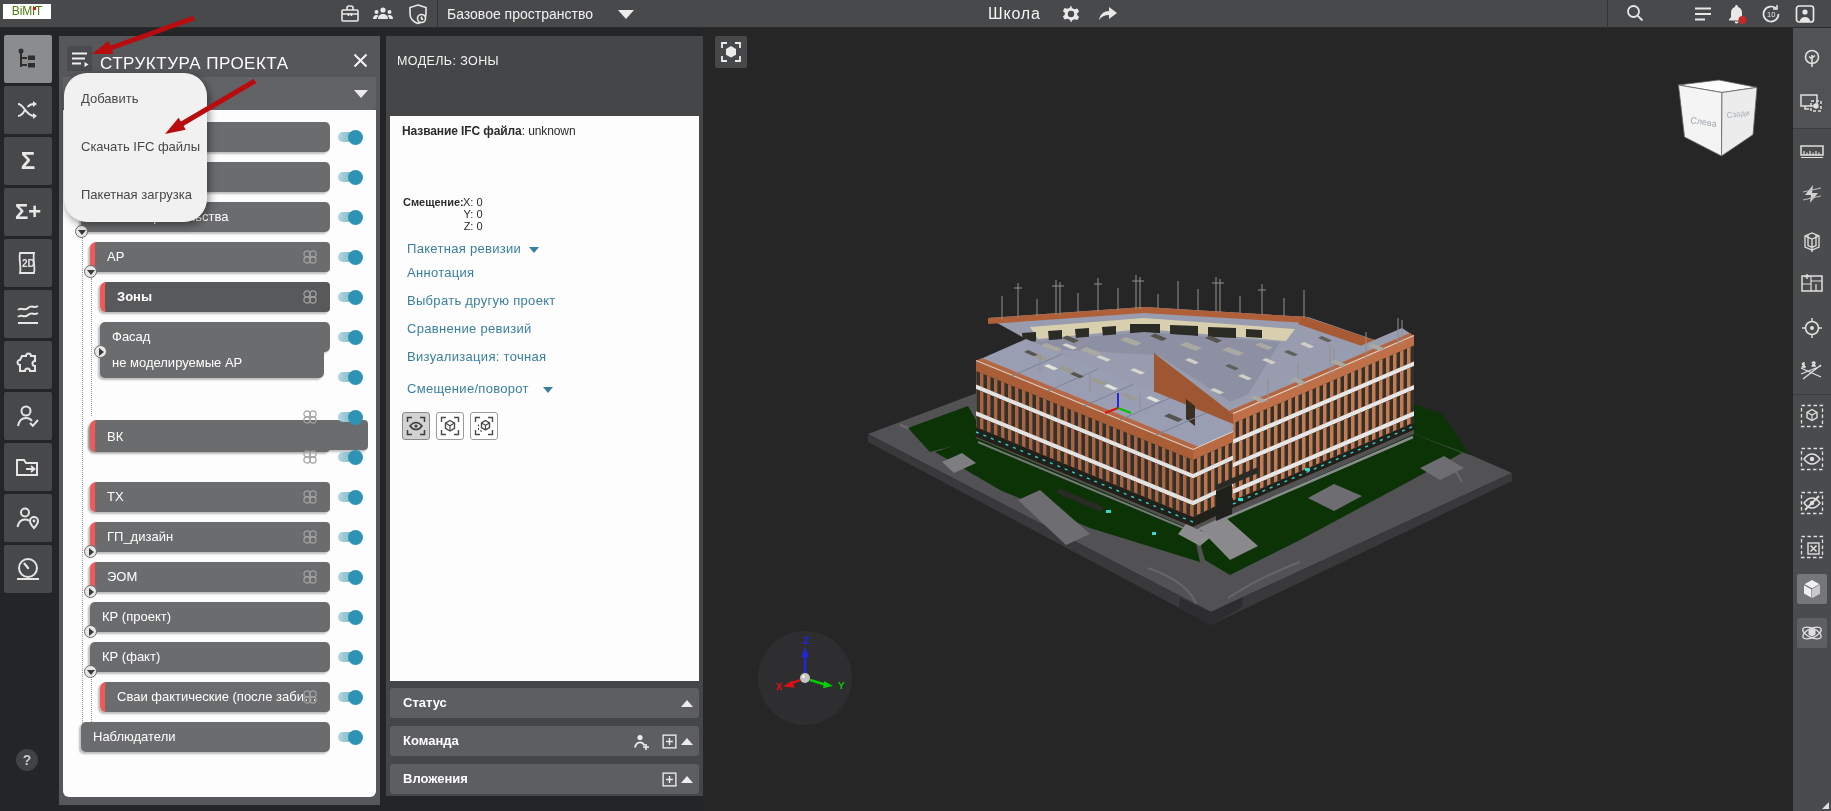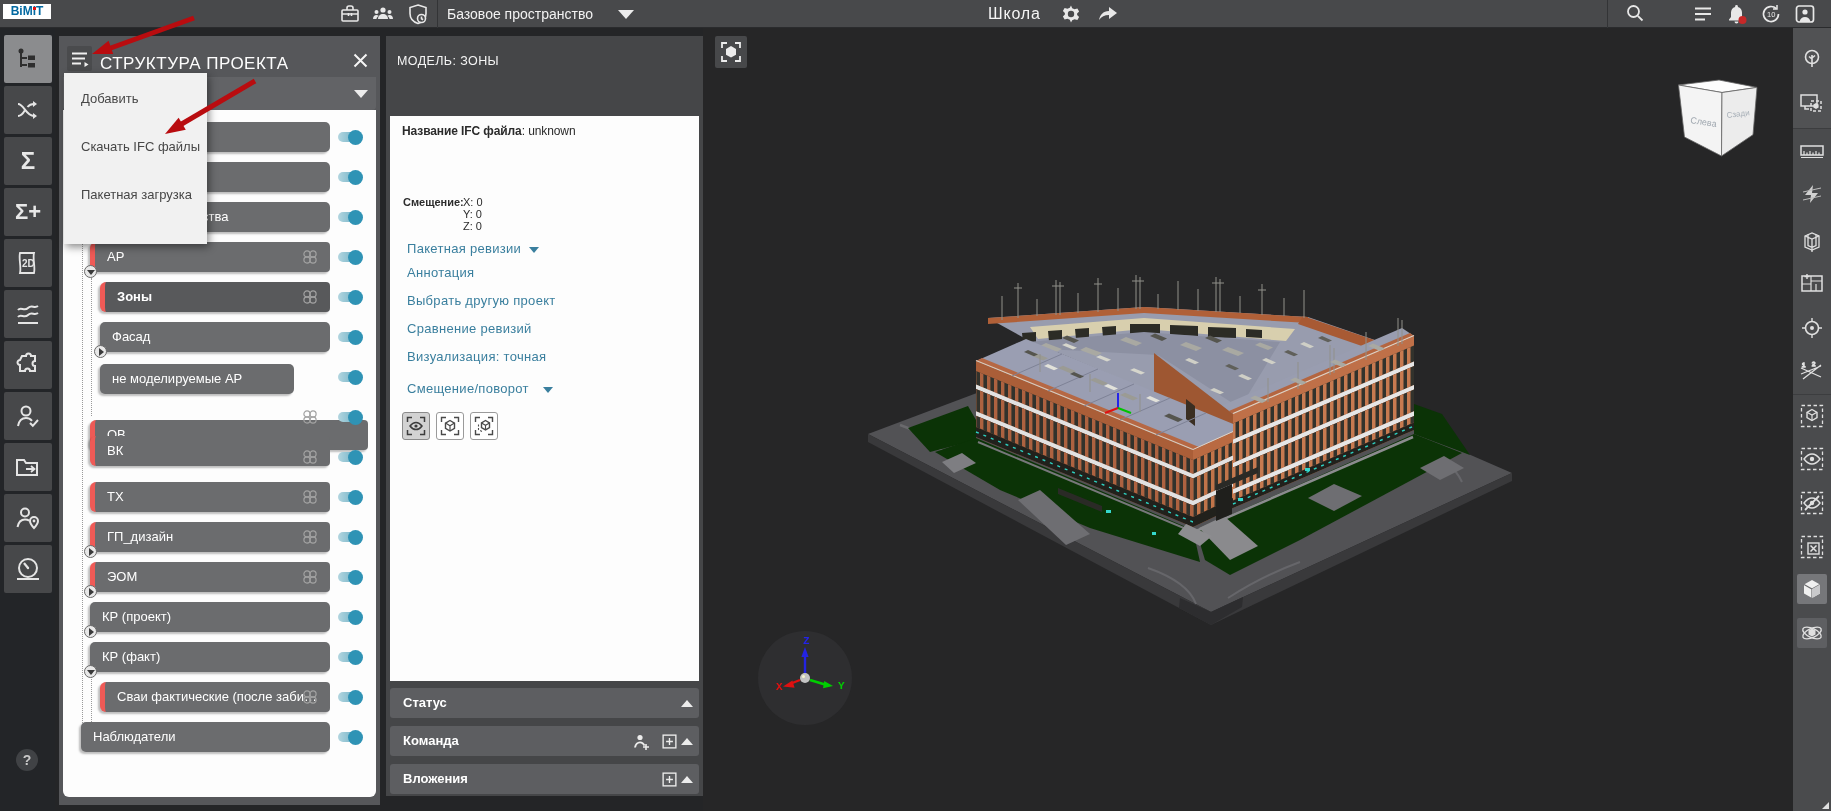--- a/index.html
+++ b/index.html
@@ -1,41 +1,41 @@
 <!DOCTYPE html>
 <html><head>
 <meta charset="utf-8">
 <style>
 * { margin:0; padding:0; box-sizing:border-box; }
 html,body { width:1831px; height:811px; overflow:hidden; background:#242527; font-family:"Liberation Sans",sans-serif; }
 #topbar { position:absolute; left:0; top:0; width:1831px; height:28px; background:#48494b; border-bottom:1px solid #2a2b2d; }
-#logo { position:absolute; left:3px; top:4px; width:48px; height:15px; background:#fff; color:#0369a1; font-weight:bold; font-size:12px; text-align:center; line-height:15px; letter-spacing:0px; }
+#logo { position:absolute; left:3px; top:4px; width:48px; height:15px; background:#fff; color:#4d7c0f; font-weight:normal; font-size:12px; text-align:center; line-height:15px; letter-spacing:0px; }
 .ticon { position:absolute; top:3px; }
 #sidebar { position:absolute; left:0; top:28px; width:55px; height:783px; background:#232528; }
 .sbtn { position:absolute; left:4px; width:48px; height:48px; background:#47484a; border-radius:2px; display:flex; align-items:center; justify-content:center; }
 .sbtn.sel { background:#8b8c8e; }
 #viewport { position:absolute; left:703px; top:28px; width:1090px; height:783px; background:#262627; }
 #focusbtn { position:absolute; left:12px; top:8px; width:32px; height:32px; background:#47484a; border-radius:2px; display:flex; align-items:center; justify-content:center; }
 #rtoolbar { position:absolute; left:1793px; top:28px; width:38px; height:783px; background:#4a4b4d; }
 .rbtn { position:absolute; left:6px; width:26px; height:26px; display:flex; align-items:center; justify-content:center; }
 #spanel { position:absolute; left:59px; top:36px; width:321px; height:769px; background:#56575a; }
 #spanel .white { position:absolute; left:4px; top:74px; width:313px; height:687px; background:#fdfdfd; border-radius:0 0 6px 6px; }
 #spdrop { position:absolute; left:4px; top:41px; width:313px; height:33px; background:#626366; border-radius:0 0 4px 4px; }
 #mpanel { position:absolute; left:386px; top:36px; width:317px; height:760px; background:#454648; }
 .mbar { position:absolute; left:4px; width:309px; height:30px; background:#5d5e61; border-radius:3px; color:#fff; font-weight:bold; font-size:13px; line-height:30px; padding-left:13px; }
-#mwhite { position:absolute; left:4px; top:80px; width:309px; height:565px; background:#fdfdfd; }
+#mwhite { position:absolute; left:4px; top:80px; width:309px; height:565px; background:#fdfdfd;text-align:right; }
 .row { position:absolute; height:30px; background:#6b6c6e; border-radius:5px; box-shadow:-2px 2px 2px rgba(0,0,0,0.25); color:#fff; font-size:13px; line-height:30px; padding-left:12px; padding-right:30px; white-space:nowrap; overflow:hidden; }
 .row.red { border-left:5px solid #ef5a56; border-radius:6px 4px 4px 6px; }
 .row.sel { background:#58595b; font-weight:bold; }
 .tog { position:absolute; width:22px; height:10px; background:linear-gradient(90deg,#b3d6e0,#61a8bf); border-radius:5px; }
 .tog:after { content:""; position:absolute; right:-3px; top:-2.5px; width:15px; height:15px; border-radius:50%; background:#2f93b5; }
 .clover { position:absolute; top:7px; }
 .exp { position:absolute; width:13px; height:13px; border-radius:50%; background:#e8e8e8; border:1px solid #6a6a6a; z-index:5; display:flex; align-items:center; justify-content:center; }
 .dot { position:absolute; width:1px; border-left:1px dotted #9a9a9a; }
-#menu { position:absolute; left:64px; top:73px; width:143px; height:171px; background:#f1f1f1; box-shadow:2px 3px 8px rgba(0,0,0,0.45); z-index:50; }
+#menu { position:absolute; left:64px; top:73px; width:143px; height:149px; background:#f1f1f1; box-shadow:2px 3px 8px rgba(0,0,0,0.45); z-index:50;border-radius:23px; }
 .mi { position:absolute; left:17px; color:#474747; font-size:13px; }
 .tri-d { width:0;height:0;border-left:4px solid transparent;border-right:4px solid transparent;border-top:5px solid #3a3a3a; margin-top:2px; }
 .tri-r { width:0;height:0;border-top:4px solid transparent;border-bottom:4px solid transparent;border-left:5px solid #3a3a3a; margin-left:2px; }
 #arrows { position:absolute; left:0; top:0; z-index:100; pointer-events:none; }
 .lnk { position:absolute; left:17px; color:#3a7f9e; font-size:13px; letter-spacing:0.3px; }
 </style>
 </head>
 <body>
 <div id="topbar">
  <div id="logo">BiMiT<div style="position:absolute;left:30px;top:3px;width:3px;height:3px;background:#e01010"></div></div>
@@ -281,23 +281,23 @@
  <div class="white"></div>
  <div class="dot" style="left:23px;top:202px;height:499px"></div>
  <div class="dot" style="left:32px;top:242px;height:138px"></div>
  <div class="dot" style="left:32px;top:636px;height:60px"></div>
  <div class="row" style="left:22px;top:86px;width:249px">Школа</div>
  <div class="row" style="left:22px;top:126px;width:249px">Проект</div>
  <div class="row" style="left:22px;top:166px;width:249px">Объект строительства</div>
  <div class="row red" style="left:31px;top:206px;width:240px">АР</div>
  <div class="row red sel" style="left:41px;top:246px;width:230px">Зоны</div>
  <div class="row" style="left:41px;top:286px;width:230px">Фасад</div>
- <div class="row" style="left:41px;top:328px;width:194px">не моделируемые АР</div>
+ <div class="row" style="left:41px;top:312px;width:224px">не моделируемые АР</div>
  <div class="row red" style="left:31px;top:384px;width:278px">ОВ</div>
- <div class="row red" style="left:31px;top:400px;width:240px">ВК</div>
+ <div class="row red" style="left:31px;top:386px;width:240px">ВК</div>
  <div class="row red" style="left:31px;top:486px;width:240px">ГП_дизайн</div>
  <div class="row red" style="left:31px;top:446px;width:240px">ТХ</div>
  <div class="row red" style="left:31px;top:526px;width:240px">ЭОМ</div>
  <div class="row" style="left:31px;top:566px;width:240px">КР (проект)</div>
  <div class="row" style="left:31px;top:606px;width:240px">КР (факт)</div>
  <div class="row red" style="left:41px;top:646px;width:230px">Сваи фактические (после заби…</div>
  <div class="row" style="left:22px;top:686px;width:249px">Наблюдатели</div>
  <svg class="clover" style="left:243px;top:213px" width="16" height="16" viewBox="0 0 16 16" fill="none" stroke="#a2a2a2" stroke-width="1.2">
       <circle cx="5" cy="5" r="3.1"></circle>
       <circle cx="11" cy="5" r="3.1"></circle>

